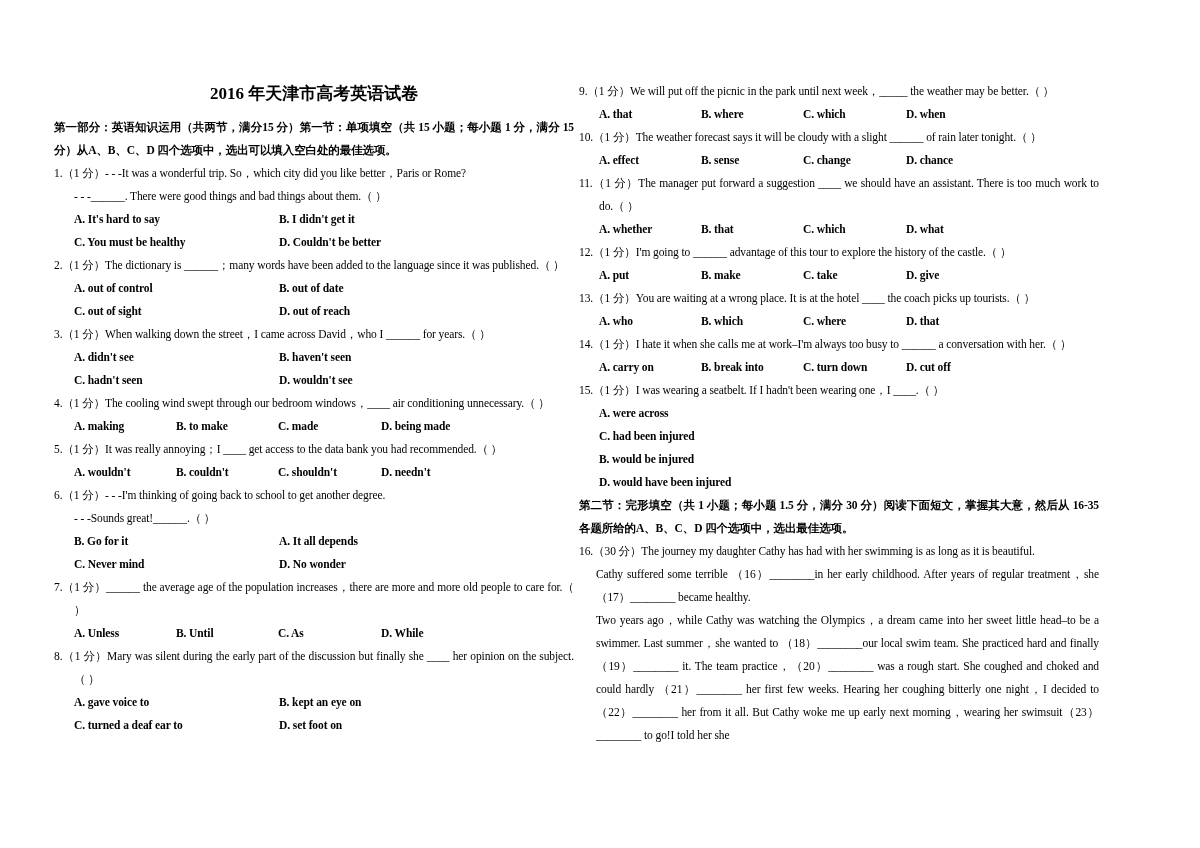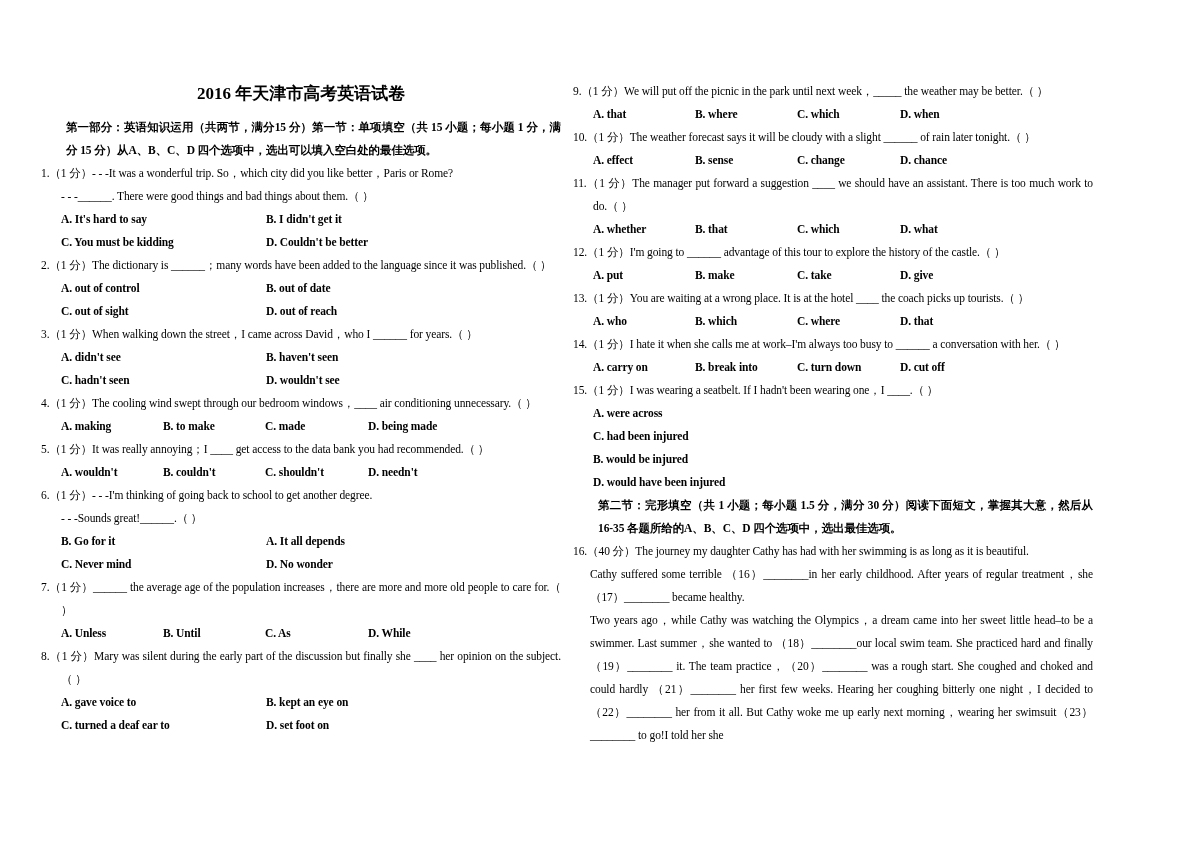--- a/index.html
+++ b/index.html
@@ -9,40 +9,39 @@
   }
   body {
     font-family: "Liberation Serif", "DejaVu Serif", serif;
     font-size: 11.5px;
     color: #000;
     overflow: hidden;
     letter-spacing: -0.1px;
   }
   .page {
     display: flex;
-    gap: 12px;
-    padding: 80px 70px 0 41px;
+    gap: 5px;
+    padding: 80px 70px 0 54px;
   }
   .col {
     flex: 0 0 520px;
     width: 520px;
     line-height: 23px;
   }
   .paper-title {
     font-size: 17px;
     font-weight: bold;
     text-align: center;
     line-height: 28px;
     margin-bottom: 8px;
     letter-spacing: 0;
   }
   .section-intro {
     font-weight: bold;
     text-align: justify;
-    margin-left: 25px;
   }
   .stem { padding-left: 20px; }
   .stem-line { text-align: justify; }
   .stem-line.first { text-indent: -20px; }
   .options { margin-left: 20px; }
   .options.cols-2 { display: grid; grid-template-columns: 205px 1fr; }
   .options.cols-4 { display: grid; grid-template-columns: 102px 102px 103px 1fr; }
   .options.cols-1 .opt { display: block; }
   .opt { white-space: nowrap; overflow: hidden; font-weight: bold; }
   .cloze { padding-left: 17px; }
@@ -58,21 +57,21 @@
     <p class="section-intro">第一部分：英语知识运用（共两节，满分15 分）第一节：单项填空（共 15 小题；每小题 1 分，满分 15 分）从A、B、C、D 四个选项中，选出可以填入空白处的最佳选项。</p>
     <div id="left-questions">
         <div class="question">
           <div class="stem">
             <div class="stem-line first">1.（1 分）- - -It was a wonderful trip. So，which city did you like better，Paris or Rome?</div>
             <div class="stem-line">- - -______. There were good things and bad things about them.（ ）</div>
           </div>
           <div class="options cols-2">
             <span class="opt">A. It's hard to say</span>
             <span class="opt">B. I didn't get it</span>
-            <span class="opt">C. You must be kidding</span>
+            <span class="opt">C. You must be healthy</span>
             <span class="opt">D. Couldn't be better</span>
           </div>
         </div>
         <div class="question">
           <div class="stem">
             <div class="stem-line first">2.（1 分）The dictionary is ______；many words have been added to the language since it was published.（ ）</div>
           </div>
           <div class="options cols-2">
             <span class="opt">A. out of control</span>
             <span class="opt">B. out of date</span>
@@ -224,18 +223,18 @@
           <div class="options cols-1">
             <span class="opt">A. were across</span>
             <span class="opt">C. had been injured</span>
             <span class="opt">B. would be injured</span>
             <span class="opt">D. would have been injured</span>
           </div>
         </div>
       </div>
     <p class="section-intro">第二节：完形填空（共 1 小题；每小题 1.5 分，满分 30 分）阅读下面短文，掌握其大意，然后从 16-35 各题所给的A、B、C、D 四个选项中，选出最佳选项。</p>
     <div class="cloze" id="cloze">
-        <div class="cloze-para lead">16.（40 分）The journey my daughter Cathy has had with her swimming is as long as it is beautiful.</div>
+        <div class="cloze-para lead">16.（30 分）The journey my daughter Cathy has had with her swimming is as long as it is beautiful.</div>
         <div class="cloze-para">Cathy suffered some terrible （16）________in her early childhood. After years of regular treatment，she（17）________ became healthy.</div>
         <div class="cloze-para">Two years ago，while Cathy was watching the Olympics，a dream came into her sweet little head–to be a swimmer. Last summer，she wanted to （18）________our local swim team. She practiced hard and finally （19）________ it. The team practice，（20）________ was a rough start. She coughed and choked and could hardly （21）________ her first few weeks. Hearing her coughing bitterly one night，I decided to （22）________ her from it all. But Cathy woke me up early next morning，wearing her swimsuit（23）________ to go!I told her she</div>
       </div>
   </div>
 </div>
 
 </body></html>

